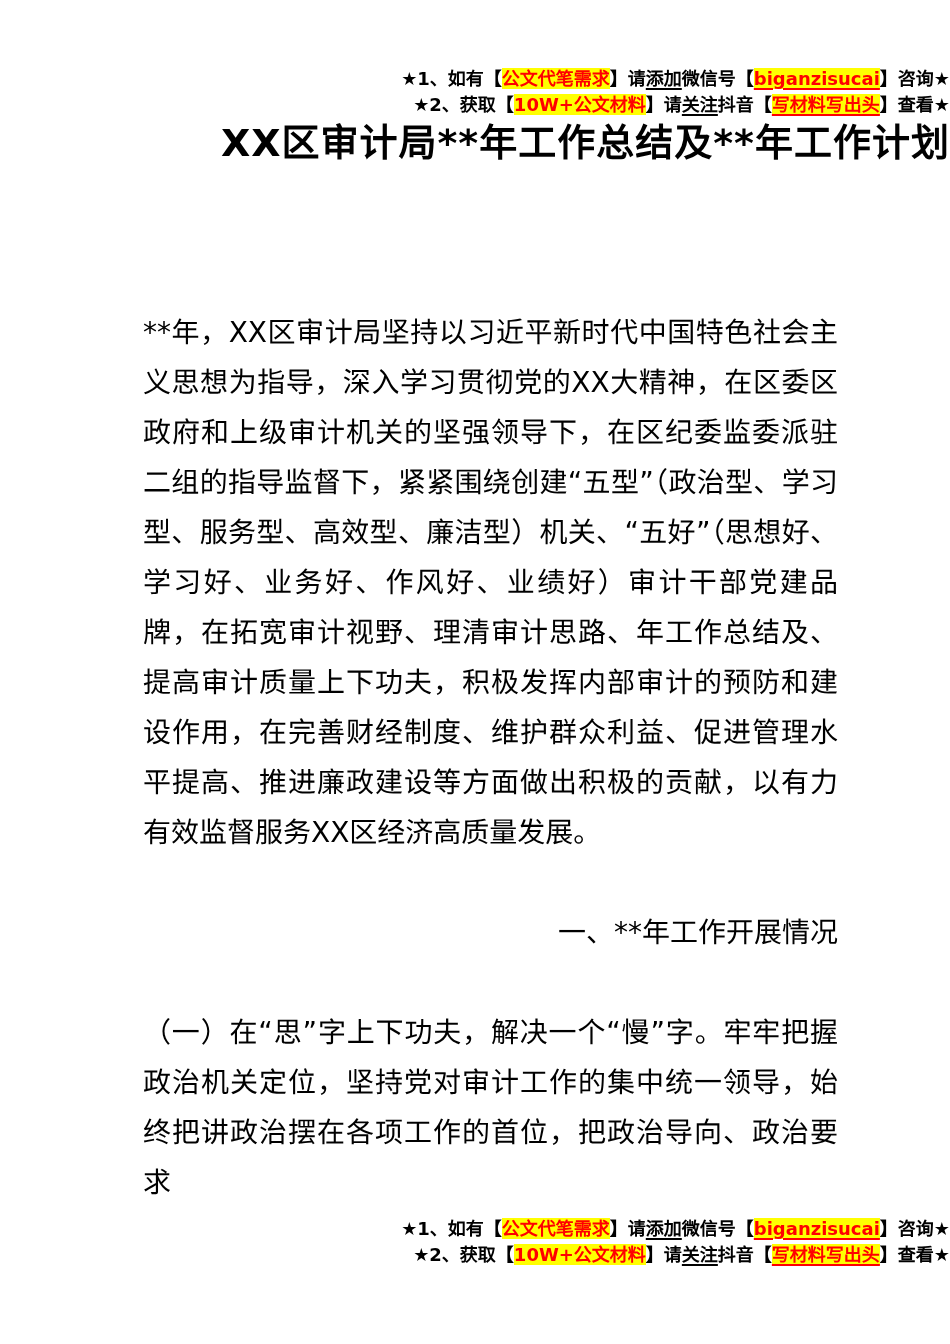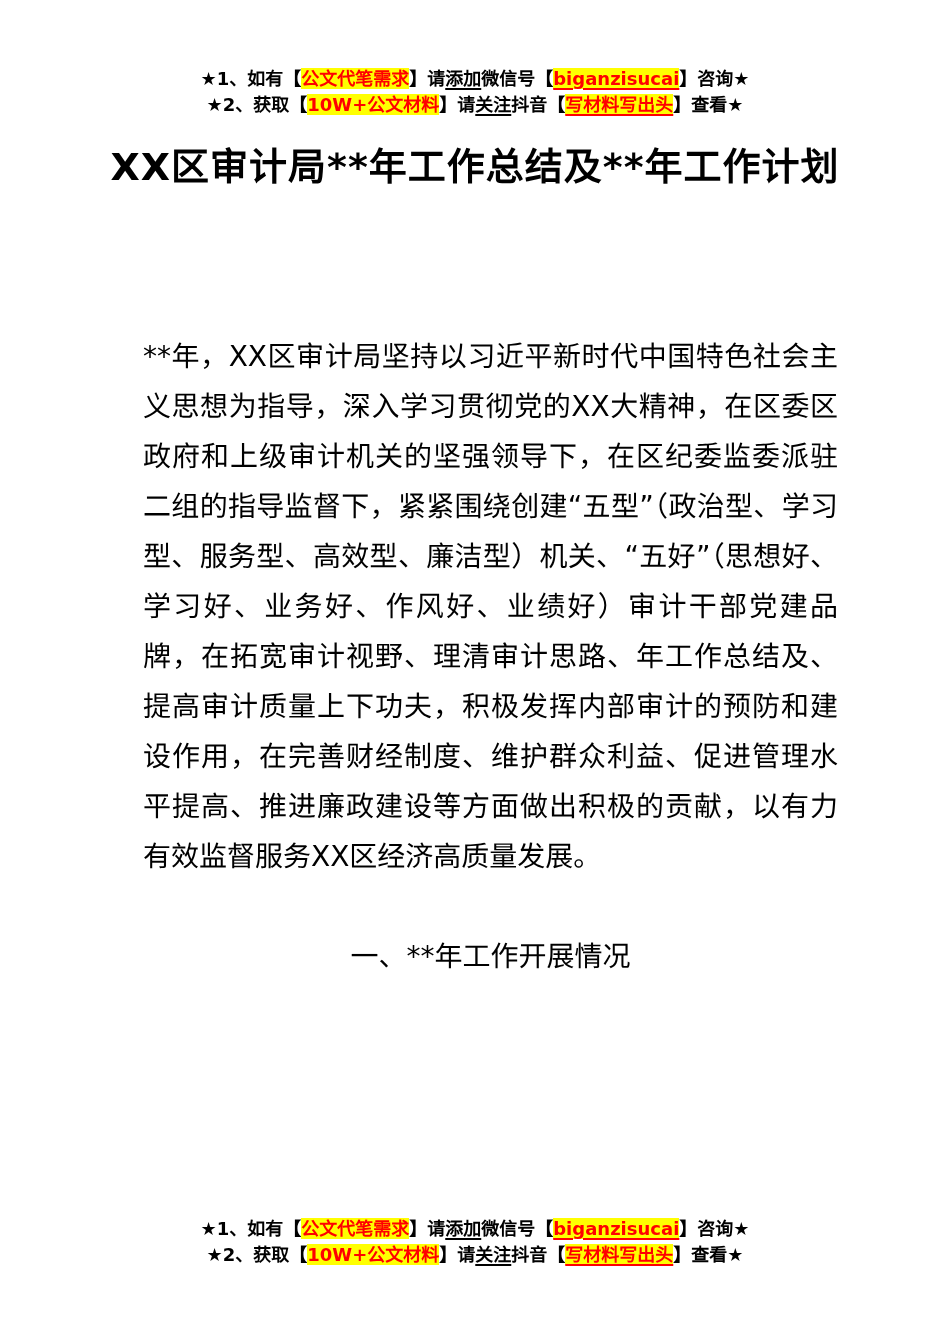--- a/index.html
+++ b/index.html
@@ -9,60 +9,59 @@
     width: 950px;
     height: 1344px;
     margin: 0 auto;
     background: #ffffff;
     color: #000000;
     font-family: "DejaVu Sans", "Liberation Sans", sans-serif;
     overflow: hidden;
   }
   
   .promo {
-    text-align: center;
+    text-align: right;
     font-weight: 700;
     font-size: 18px;
     line-height: 26px;
     color: #000000;
     white-space: nowrap;
   }
   .promo-header { padding-top: 66px; }
   .promo-footer { position: absolute; left: 0; right: 0; top: 1216px; }
   .hl {
     background: #ffff00;
     color: #ff0000;
   }
   .u {
     text-decoration: underline;
     text-underline-offset: 3px;
     text-decoration-thickness: 2px;
   }
   .u-red { text-decoration-color: #ff0000; }
   
   .doc-title {
-    margin-top: 24px;
-    text-align: center;
+    text-align: right;
     font-weight: 700;
     font-size: 38px;
     line-height: 50px;
     letter-spacing: 1px;
   }
   
   .doc-body {
     margin: 140px 112px 0 143px;
     font-size: 28px;
     font-weight: 400;
     line-height: 50px;
     text-align: justify;
     text-justify: inter-ideograph;
     color: #000000;
   }
   .para { margin: 0; }
-  .section-heading { margin-top: 50px; text-align: center; }
+  .section-heading { margin-top: 50px; text-align: right; }
   .para-2 { margin-top: 50px; }
 </style>
 </head>
 <body>
 
 <div class="page">
 
   <div class="promo promo-header">
     <div class="promo-line">
       <span>★1、如有【</span><span class="hl">公文代笔需求</span><span>】请</span><span class="u">添加</span><span>微信号【</span><span class="hl u u-red">biganzisucai</span><span>】咨询★</span>
@@ -70,20 +69,21 @@
     <div class="promo-line">
       <span>★2、获取【</span><span class="hl">10W+公文材料</span><span>】请</span><span class="u">关注</span><span>抖音【</span><span class="hl u u-red">写材料写出头</span><span>】查看★</span>
     </div>
   </div>
 
   <h1 class="doc-title">XX区审计局**年工作总结及**年工作计划</h1>
 
   <div class="doc-body">
     <p class="para para-1">**年，XX区审计局坚持以习近平新时代中国特色社会主义思想为指导，深入学习贯彻党的XX大精神，在区委区政府和上级审计机关的坚强领导下，在区纪委监委派驻二组的指导监督下，紧紧围绕创建“五型”（政治型、学习型、服务型、高效型、廉洁型）机关、“五好”（思想好、学习好、业务好、作风好、业绩好）审计干部党建品牌，在拓宽审计视野、理清审计思路、年工作总结及、提高审计质量上下功夫，积极发挥内部审计的预防和建设作用，在完善财经制度、维护群众利益、促进管理水平提高、推进廉政建设等方面做出积极的贡献，以有力有效监督服务XX区经济高质量发展。</p>
     <p class="para section-heading">一、**年工作开展情况</p>
+    <p class="para para-2">（一）在“思”字上下功夫，解决一个“慢”字。牢牢把握政治机关定位，坚持党对审计工作的集中统一领导，始终把讲政治摆在各项工作的首位，把政治导向、政治要求</p>
   </div>
 
   <div class="promo promo-footer">
     <div class="promo-line">
       <span>★1、如有【</span><span class="hl">公文代笔需求</span><span>】请</span><span class="u">添加</span><span>微信号【</span><span class="hl u u-red">biganzisucai</span><span>】咨询★</span>
     </div>
     <div class="promo-line">
       <span>★2、获取【</span><span class="hl">10W+公文材料</span><span>】请</span><span class="u">关注</span><span>抖音【</span><span class="hl u u-red">写材料写出头</span><span>】查看★</span>
     </div>
   </div>

